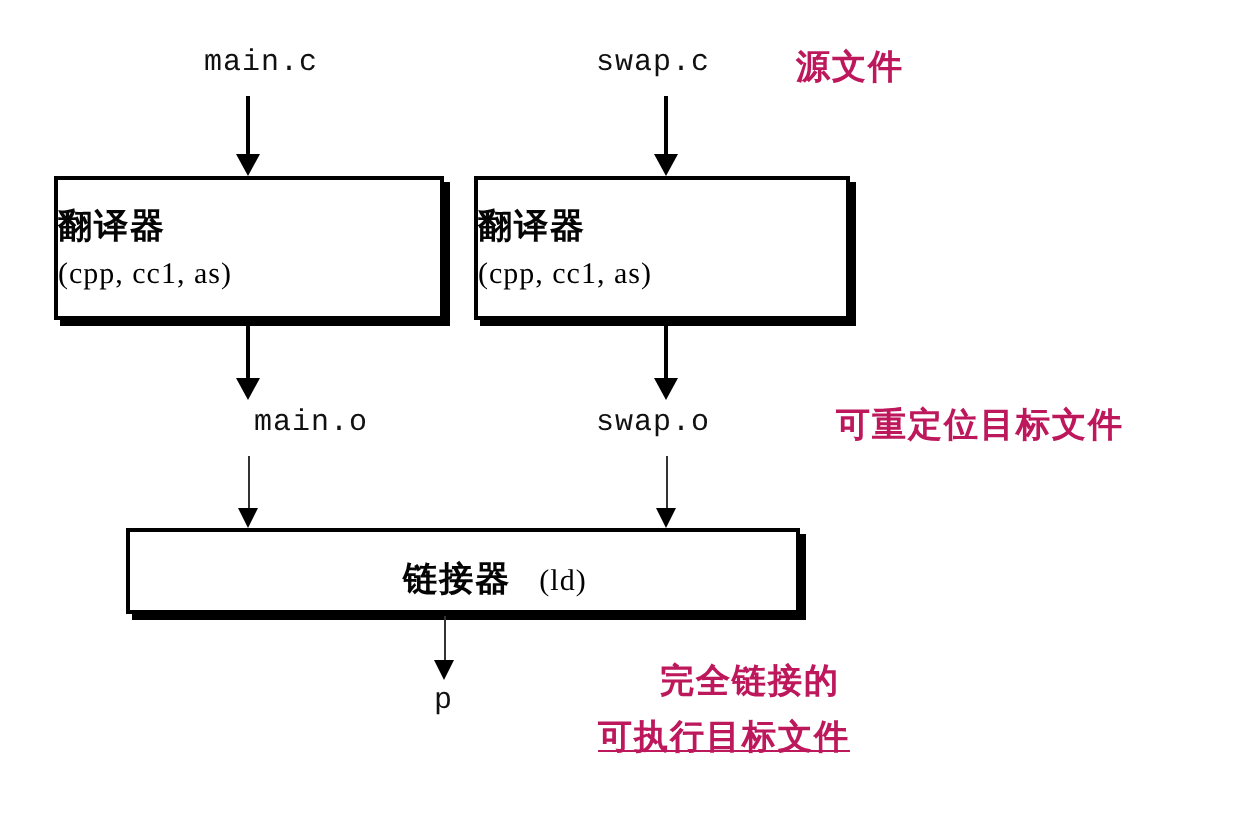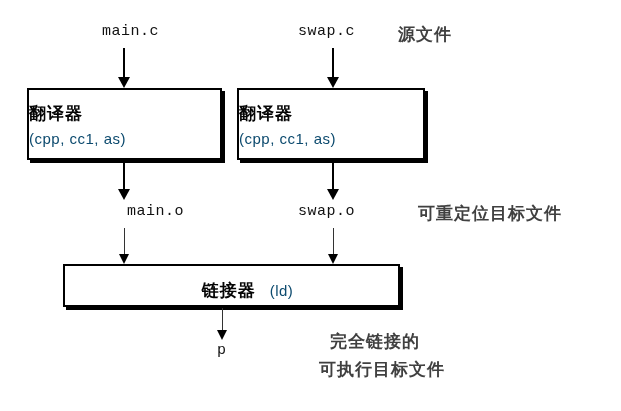--- a/index.html
+++ b/index.html
@@ -26,21 +26,21 @@
     letter-spacing: 0.5px;
     color: #111111;
     white-space: nowrap;
     line-height: 1;
   }
   .cjk {
     position: absolute;
     font-family: "DejaVu Sans", sans-serif;
     font-size: 17px;
     font-weight: 700;
-    color: #404040;
+    color: #be185d;
     white-space: nowrap;
     line-height: 1.35;
     letter-spacing: 1px;
   }
   .cjk.center { text-align: center; }
 
   
   .box {
     position: absolute;
     box-sizing: border-box;
@@ -55,24 +55,24 @@
   }
   .box-title {
     font-family: "DejaVu Sans", sans-serif;
     font-size: 17px;
     font-weight: 700;
     letter-spacing: 1px;
     color: #050505;
     display: block;
   }
   .box-sub {
-    font-family: Liberation Sans, sans-serif;
+    font-family: Liberation Serif, serif;
     font-size: 15px;
     letter-spacing: 0.5px;
-    color: #0c4a6e;
+    color: #000000;
     display: block;
     margin-top: 5px;
   }
   .box-row {
     display: flex;
     align-items: baseline;
     justify-content: center;
     gap: 14px;
     padding-left: 32px;
   }
@@ -181,15 +181,15 @@
 
   <div class="arrow thin" style="left:222px; top:308px; height:34px;">
     <div class="shaft" style="height:24px;"></div>
     <div class="head" style="top:22px;"></div>
   </div>
 
   <div class="mono" style="left:217px; top:343px;">p</div>
 
   <div class="cjk center" style="left:275px; top:330px; width:200px;">完全链接的</div>
 
-  <div class="cjk center" style="left:282px; top:358px; width:200px;">可执行目标文件</div>
+  <div class="cjk center" style="left:262px; top:358px; width:200px;text-decoration:underline;">可执行目标文件</div>
 
 </div>
 
 </body></html>

